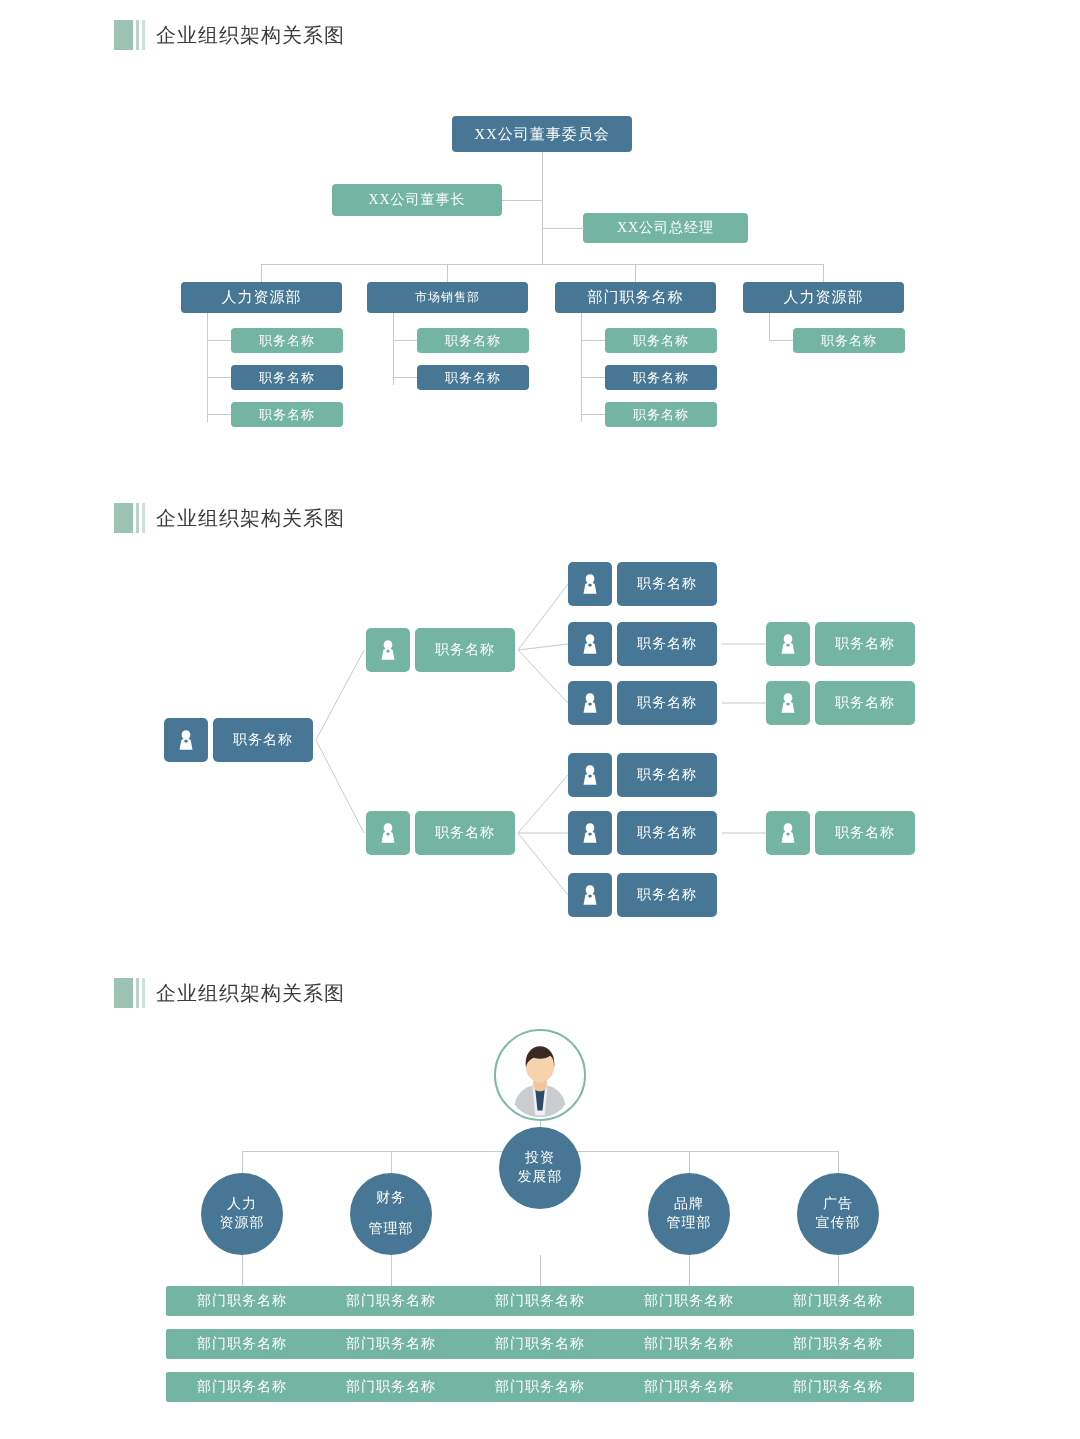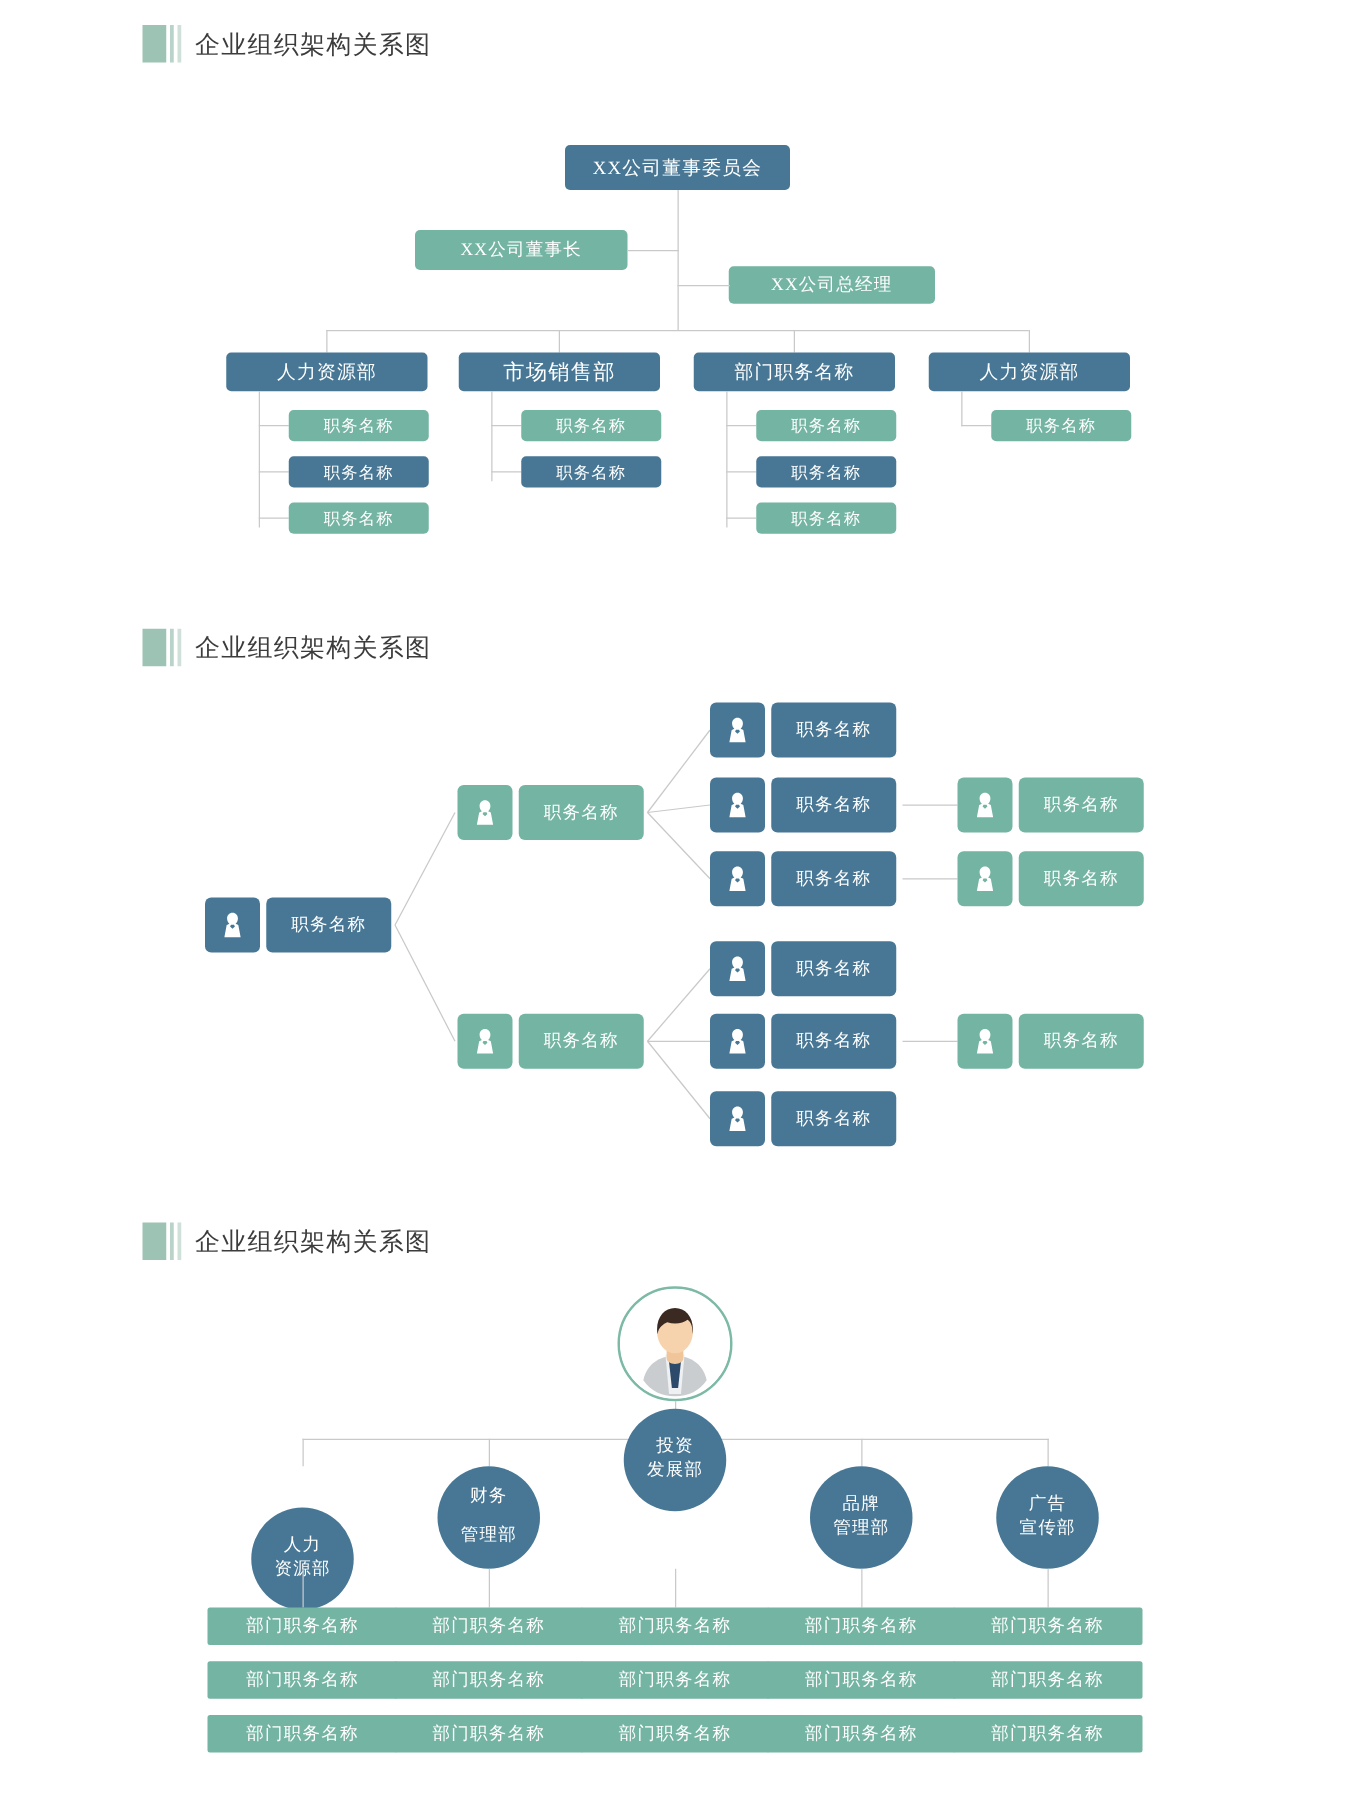--- a/index.html
+++ b/index.html
@@ -156,21 +156,21 @@
 
 <div class="line h" style="left:261px; top:264px; width:562px;"></div>
 <div class="line v" style="left:261px; top:264px; height:18px;"></div>
 <div class="line v" style="left:447px; top:264px; height:18px;"></div>
 <div class="line v" style="left:635px; top:264px; height:18px;"></div>
 <div class="line v" style="left:823px; top:264px; height:18px;"></div>
 
 <div class="node blue" style="left:181px; top:282px; width:161px; height:31px; font-size:15px;">
   <span>人力资源部</span>
 </div>
-<div class="node blue" style="left:367px; top:282px; width:161px; height:31px; font-size:17px;">
+<div class="node blue" style="left:367px; top:282px; width:161px; height:31px; font-size:12px;">
   <span>市场销售部</span>
 </div>
 <div class="node blue" style="left:555px; top:282px; width:161px; height:31px; font-size:15px;">
   <span>部门职务名称</span>
 </div>
 <div class="node blue" style="left:743px; top:282px; width:161px; height:31px; font-size:15px;">
   <span>人力资源部</span>
 </div>
 
 <div class="line v" style="left:207px; top:313px; width:1px; height:109px;"></div>
@@ -372,21 +372,21 @@
 </div>
 
 <div class="line v" style="left:540px; top:1121px; height:30px;"></div>
 <div class="line h" style="left:242px; top:1151px; width:597px;"></div>
 <div class="line v" style="left:242px; top:1151px; height:22px;"></div>
 <div class="line v" style="left:391px; top:1151px; height:22px;"></div>
 <div class="line v" style="left:540px; top:1151px; height:22px;"></div>
 <div class="line v" style="left:689px; top:1151px; height:22px;"></div>
 <div class="line v" style="left:838px; top:1151px; height:22px;"></div>
 
-<div class="circ" style="left:201px; top:1206px;">
+<div class="circ" style="left:201px; top:1173px;">
   <span>人力</span>
   <span>资源部</span>
 </div>
 <div class="circ" style="left:350px; top:1173px;gap:12px;">
   <span>财务</span>
   <span>管理部</span>
 </div>
 <div class="circ" style="left:499px; top:1127px;">
   <span>投资</span>
   <span>发展部</span>

